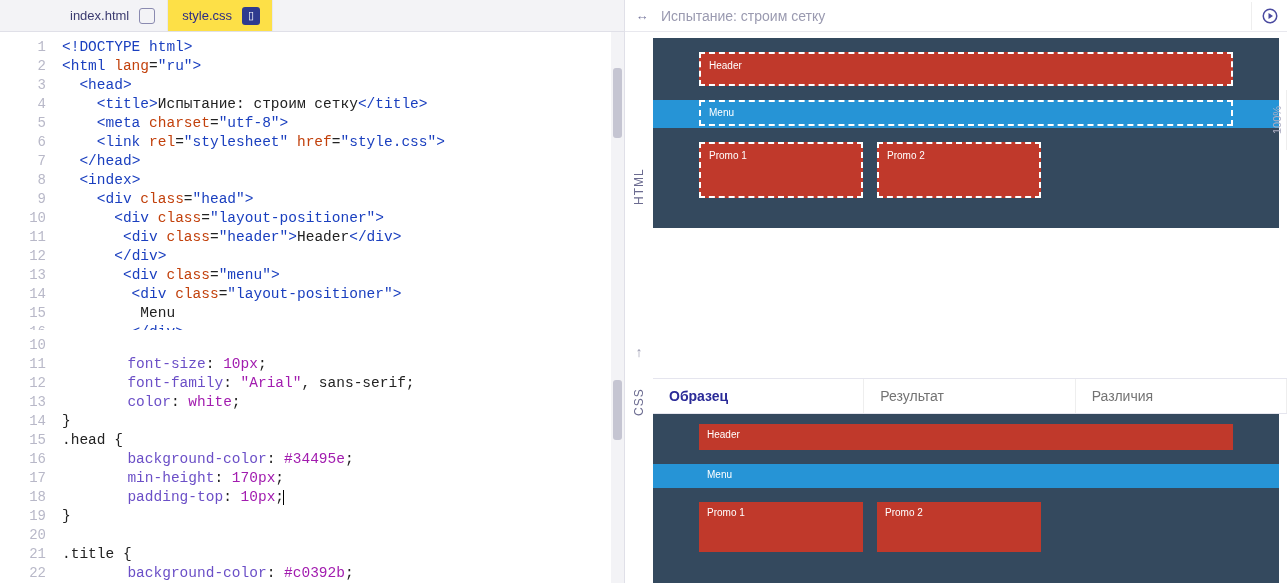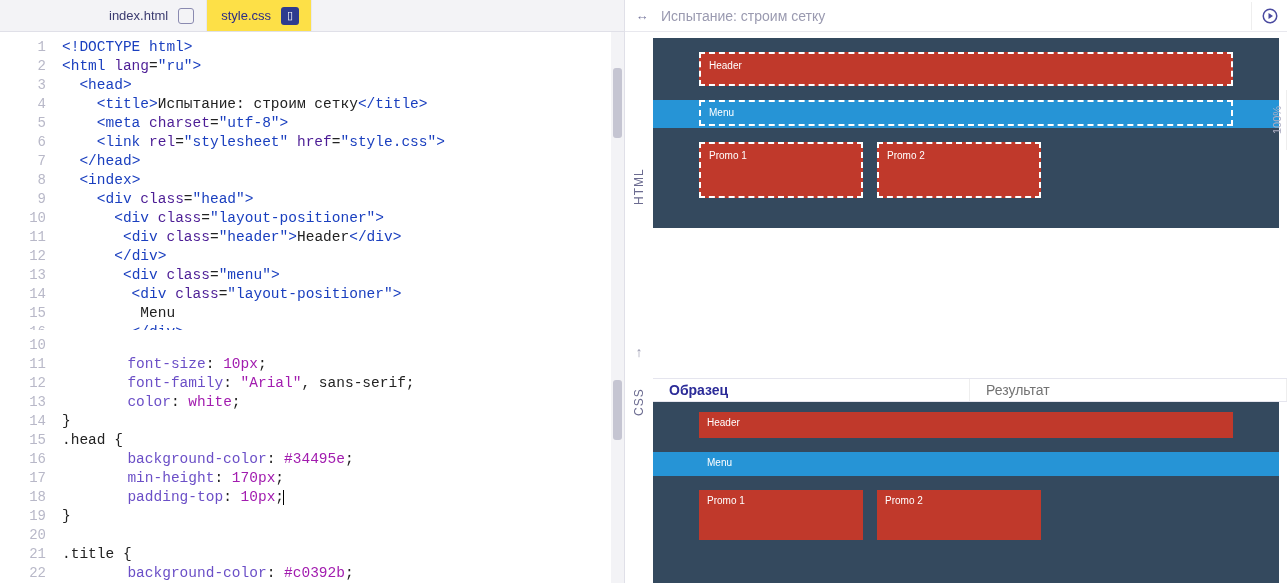--- a/index.html
+++ b/index.html
@@ -10,21 +10,21 @@
   width: 1287px;
   height: 583px;
   overflow: hidden;
   position: relative;
 }
 .app { display: flex; height: 583px; }
 .left-pane { width: 625px; display: flex; flex-direction: column; border-right: 1px solid #e0e0e8; }
 .right-pane { flex: 1; display: flex; flex-direction: column; position: relative; }
 
 
-.tabs-bar { height: 32px; display: flex; align-items: stretch; background: #f3f3f6; border-bottom: 1px solid #e0e0e8; padding-left: 39px; }
+.tabs-bar { height: 32px; display: flex; align-items: stretch; background: #f3f3f6; border-bottom: 1px solid #e0e0e8; }
 .gutter-space { width: 56px; }
 .tab {
   display: flex; align-items: center; padding: 0 12px 0 14px; gap: 10px;
   background: #f3f3f6; color: #3b3b70; font-size: 13px; border-right: 1px solid #e8e8ee;
 }
 .tab.active { background: #fde047; color: #2b2b88; font-weight: 500; }
 .tab .tab-icon-box {
   width: 18px; height: 18px; display:flex; align-items:center; justify-content:center;
   border-radius: 3px; font-size: 11px;
 }
@@ -41,21 +41,21 @@
   padding: 6px 10px 6px 0; font-family: Consolas, 'Courier New', monospace; font-size: 14px;
   user-select:none;
 }
 .line-gutter div { height: 19px; line-height:19px; }
 .code-area {
   flex:1; padding: 6px 0 6px 6px; font-family: Consolas, 'Courier New', monospace;
   font-size: 14.5px; line-height:19px; color:#222; white-space: pre; overflow:hidden;
   position:relative;
 }
 .tok-tag { color:#1a3fbf;text-align:center; }
-.tok-attr { color:#4c1d95; }
+.tok-attr { color:#c2410c; }
 .tok-str { color:#1a3fbf; }
 .tok-prop { color:#6b4fc7;margin-left:48px; }
 .tok-val { color:#a21caf; }
 .tok-sel { color:#222; }
 .tok-txt { color:#222; }
 
 .editor-scrollbar {
   position:absolute; right:0; top:0; width:13px; height:100%; background:#f3f3f6;
 }
 .editor-scrollbar .thumb { position:absolute; left:2px; width:9px; background:#c5c5d2; border-radius:3px; }
@@ -104,21 +104,21 @@
   position:absolute; top:104px; height:56px; background:#c0392b;
   color:#fff; font-size:10px; padding:6px 8px;
 }
 .r-promo.p1 { left:46px; width:164px; }
 .r-promo.p2 { left:224px; width:164px; }
 
 .blank-gap { height: 150px; }
 
 
 .result-tabs {
-  height: 24px; display:flex; border-top:1px solid #e5e5ee; border-bottom:1px solid #e5e5ee;
+  height: 36px; display:flex; border-top:1px solid #e5e5ee; border-bottom:1px solid #e5e5ee;
   background:#fff;
 }
 .result-tab {
   flex:1; display:flex; align-items:center; padding:0 16px; font-size:14px;
   color:#737373; border-right:1px solid #eee;
 }
 .result-tab.active { color:#2b2b98; font-weight:700; }
 
 .sample-box { flex:1; background:#34495e; position:relative; margin: 0 8px 0 0; overflow:hidden; }
 .s-header {
@@ -270,20 +270,21 @@
           <div class="r-menu dashed">Menu</div>
           <div class="r-promo p1 dashed">Promo 1</div>
           <div class="r-promo p2 dashed">Promo 2</div>
         </div>
 
         <div class="blank-gap"></div>
 
         <div class="result-tabs">
           <div class="result-tab active">Образец</div>
           <div class="result-tab">Результат</div>
+          <div class="result-tab">Различия</div>
         </div>
 
         <div class="sample-box">
           <div class="s-header">Header</div>
           <div class="s-menu-bar"></div>
           <div class="s-menu">Menu</div>
           <div class="s-promo p1">Promo 1</div>
           <div class="s-promo p2">Promo 2</div>
         </div>
       </div>

